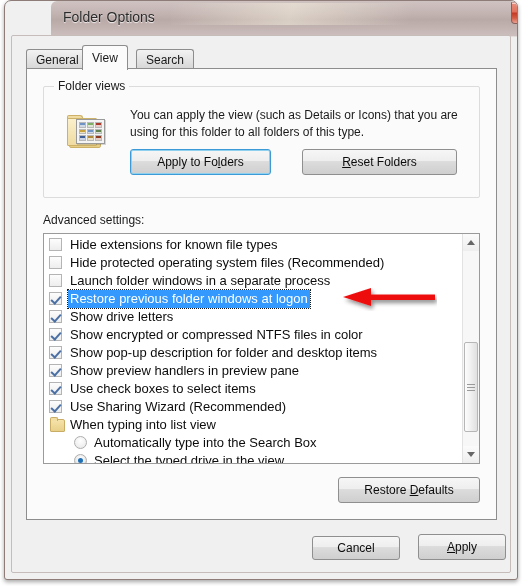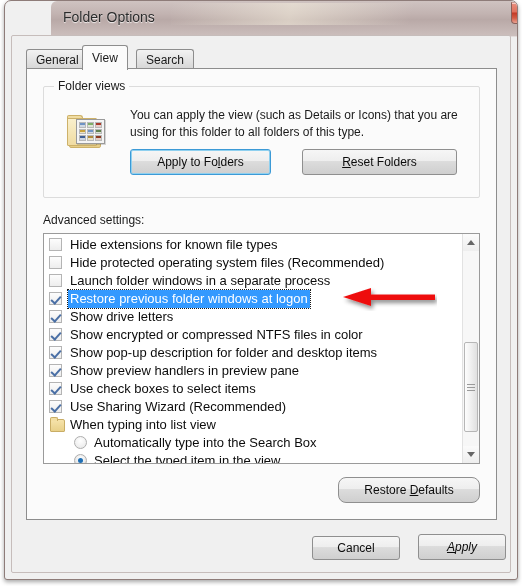--- a/index.html
+++ b/index.html
@@ -445,21 +445,20 @@
     margin-bottom: 2px;
     background: #9a9a9a;
   }
 
   .btn-restore-defaults {
     position: absolute;
     right: 16px;
     top: 408px;
     width: 142px;
     height: 26px;
-    border-radius: 8px;
   }
 
   
   .btn-ok {
     position: absolute;
     left: 194px;
     bottom: 12px;
     width: 88px;
     height: 26px;
   }
@@ -469,21 +468,20 @@
     bottom: 12px;
     width: 88px;
     height: 24px;
   }
   .btn-apply {
     position: absolute;
     left: 406px;
     bottom: 12px;
     width: 88px;
     height: 26px;
-    font-style: italic;
   }
 
   
   .annot-arrow {
     position: absolute;
     left: 336px;
     top: 284px;
     width: 96px;
     height: 26px;
     pointer-events: none;
@@ -548,21 +546,21 @@
             <div class="row"><span class="cb"></span><span class="lbl">Launch folder windows in a separate process</span></div>
             <div class="row selected"><span class="cb checked"></span><span class="lbl">Restore previous folder windows at logon</span></div>
             <div class="row"><span class="cb checked"></span><span class="lbl">Show drive letters</span></div>
             <div class="row"><span class="cb checked"></span><span class="lbl">Show encrypted or compressed NTFS files in color</span></div>
             <div class="row"><span class="cb checked"></span><span class="lbl">Show pop-up description for folder and desktop items</span></div>
             <div class="row"><span class="cb checked"></span><span class="lbl">Show preview handlers in preview pane</span></div>
             <div class="row"><span class="cb checked"></span><span class="lbl">Use check boxes to select items</span></div>
             <div class="row"><span class="cb checked"></span><span class="lbl">Use Sharing Wizard (Recommended)</span></div>
             <div class="row"><span class="folder-mini"></span><span class="lbl">When typing into list view</span></div>
             <div class="row indent"><span class="rb"></span><span class="lbl">Automatically type into the Search Box</span></div>
-            <div class="row indent"><span class="rb checked"></span><span class="lbl">Select the typed item in the view</span></div>
+            <div class="row indent"><span class="rb checked"></span><span class="lbl">Select the typed drive in the view</span></div>
           </div>
 
         <div class="scrollbar">
           <div class="sb-btn sb-up">
               <span class="sb-arrow"></span>
             </div>
           <div class="sb-thumb">
             <div class="sb-grip">
                 <i></i>
                 <i></i>

